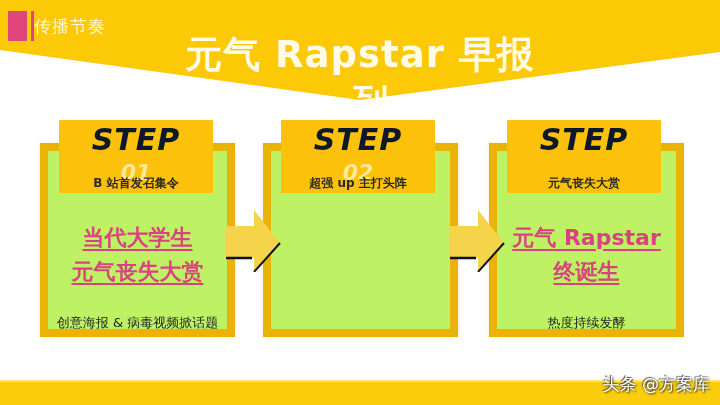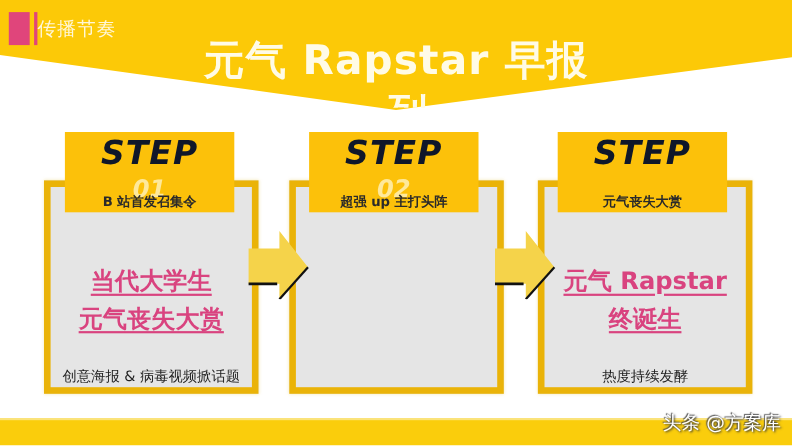--- a/index.html
+++ b/index.html
@@ -6,21 +6,21 @@
   html, body { width: 720px; height: 405px; overflow: hidden; background: #ffffff; }
   body { position: relative; font-family: "DejaVu Sans", "Liberation Sans", sans-serif; }
   .banner { position: absolute; left: 0; top: 0; width: 720px; height: 110px; }
   .section-tag { position: absolute; left: 8px; top: 11px; display: flex; align-items: center; }
   .tag-block { width: 19px; height: 30px; background: #e0457b; }
   .tag-line { width: 3px; height: 30px; background: #e0457b; margin-left: 4px; }
   .tag-label { color: #fff7d8; font-size: 17px; margin-left: 0; letter-spacing: 1px; }
   .title { position: absolute; left: 0; width: 720px; top: 30px; text-align: center; color: #fffbe6; font-size: 37px; font-weight: bold; letter-spacing: 1px; }
   .title-cut { position: absolute; left: 0; width: 720px; top: 84px; height: 14px; overflow: hidden; text-align: center; }
   .title-cut span { display: inline-block; color: #fffbe6; font-size: 37px; font-weight: bold; line-height: 37px; margin-left: 20px; }
-  .card { position: absolute; top: 164px; width: 195px; height: 194px; background: #e5e5e5; border: 6px solid #eab308; box-shadow: 0 0 3px rgba(230,200,80,0.4); }
+  .card { position: absolute; top: 143px; width: 195px; height: 194px; background: #bef264; border: 8px solid #eab308; box-shadow: 0 0 3px rgba(230,200,80,0.4); }
   .step-box { position: absolute; top: 120px; width: 154px; height: 73px; background: #fcc10a; }
   .step-title { position: absolute; left: 0; top: 2px; width: 100%; text-align: center; color: #0f172a; font-size: 30px; font-weight: bold; font-style: italic; letter-spacing: 1px; }
   .step-num { position: absolute; left: 0; top: 40px; width: 100%; height: 33px; overflow: hidden; text-align: center; color: #fff3c0; font-size: 22px; font-weight: bold; font-style: italic; opacity: 0.8; }
   .step-sub { position: absolute; left: 0; top: 55px; width: 100%; text-align: center; color: #2a2a2a; font-size: 12px; font-weight: bold; }
   .headline { position: absolute; left: 0; top: 70px; width: 100%; text-align: center; color: #d9437f; font-size: 22px; font-weight: bold; line-height: 34px; }
   .headline span { text-decoration: underline; text-decoration-thickness: 2px; text-underline-offset: 4px; }
   .desc { position: absolute; left: 0; top: 163px; width: 100%; text-align: center; color: #1f1f1f; font-size: 13px; }
   .arrow { position: absolute; top: 210px; width: 62px; height: 62px; }
   .footer { position: absolute; left: 0; top: 380px; width: 720px; height: 25px; background: #facd0c; border-top: 2px solid #fbe37a; }
   .watermark { position: absolute; right: 10px; top: 373px; color: #ffffff; font-size: 17px; font-weight: normal; text-shadow: 1px 1px 2px #333, -1px -1px 1px #555; }

